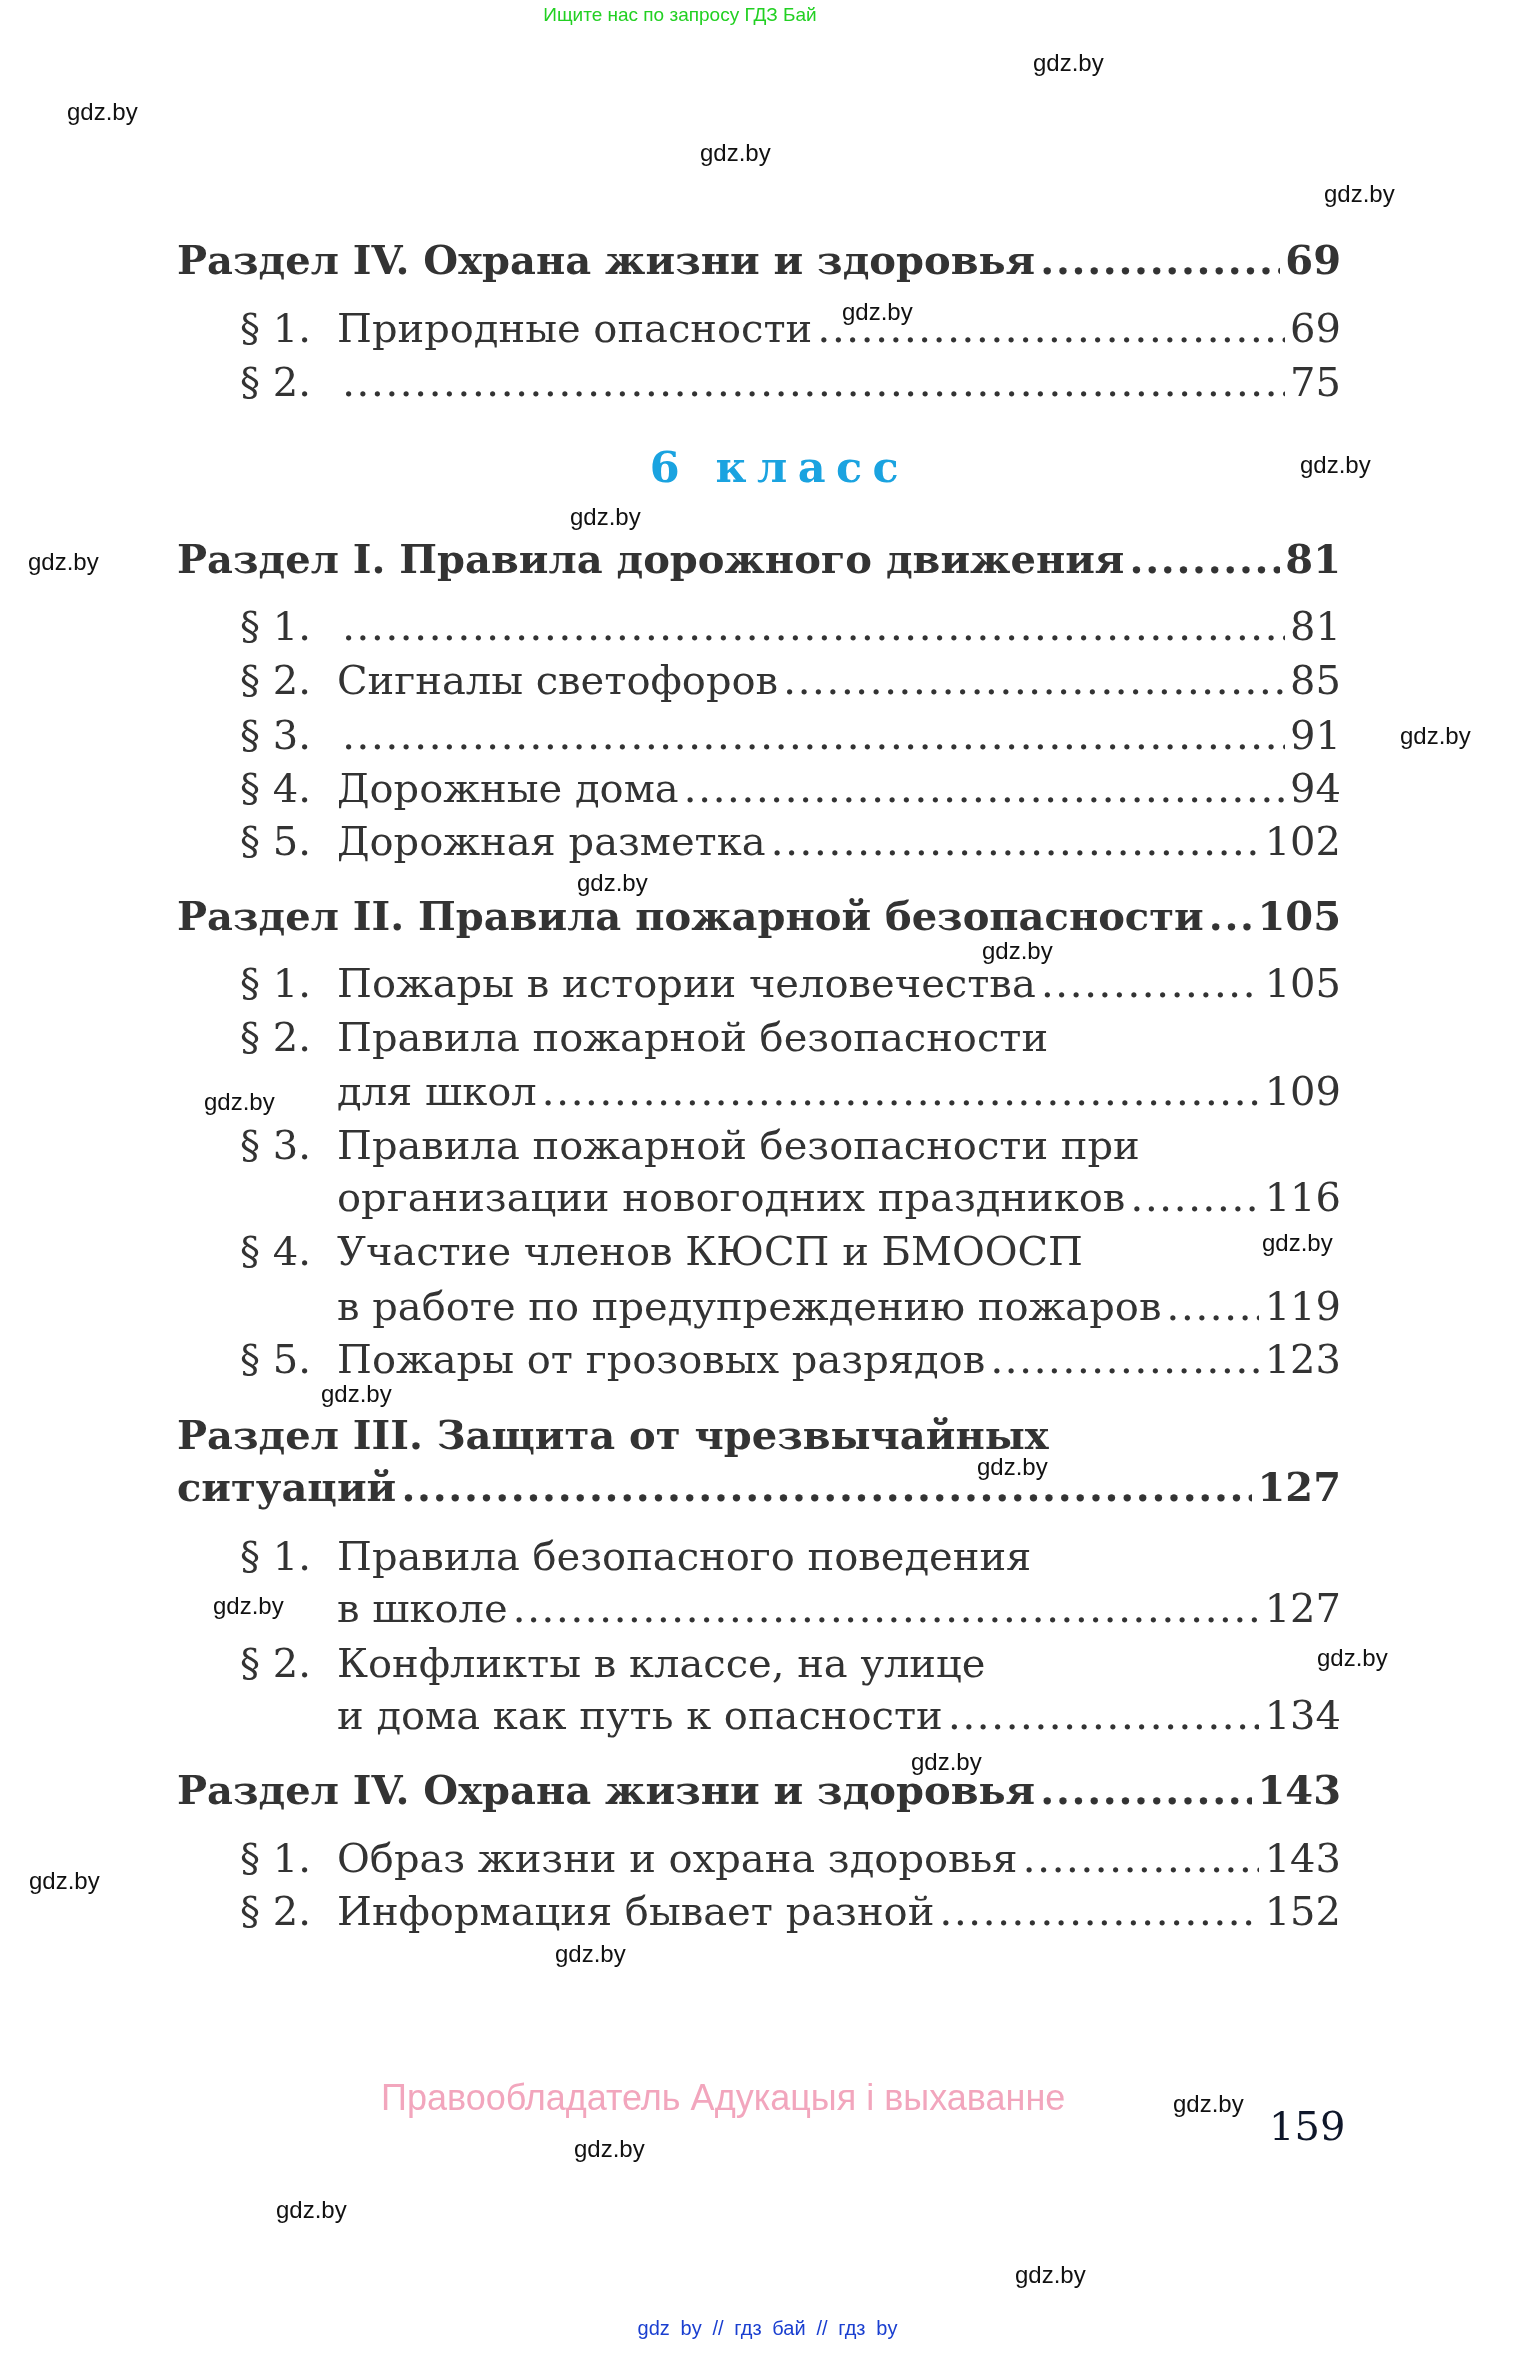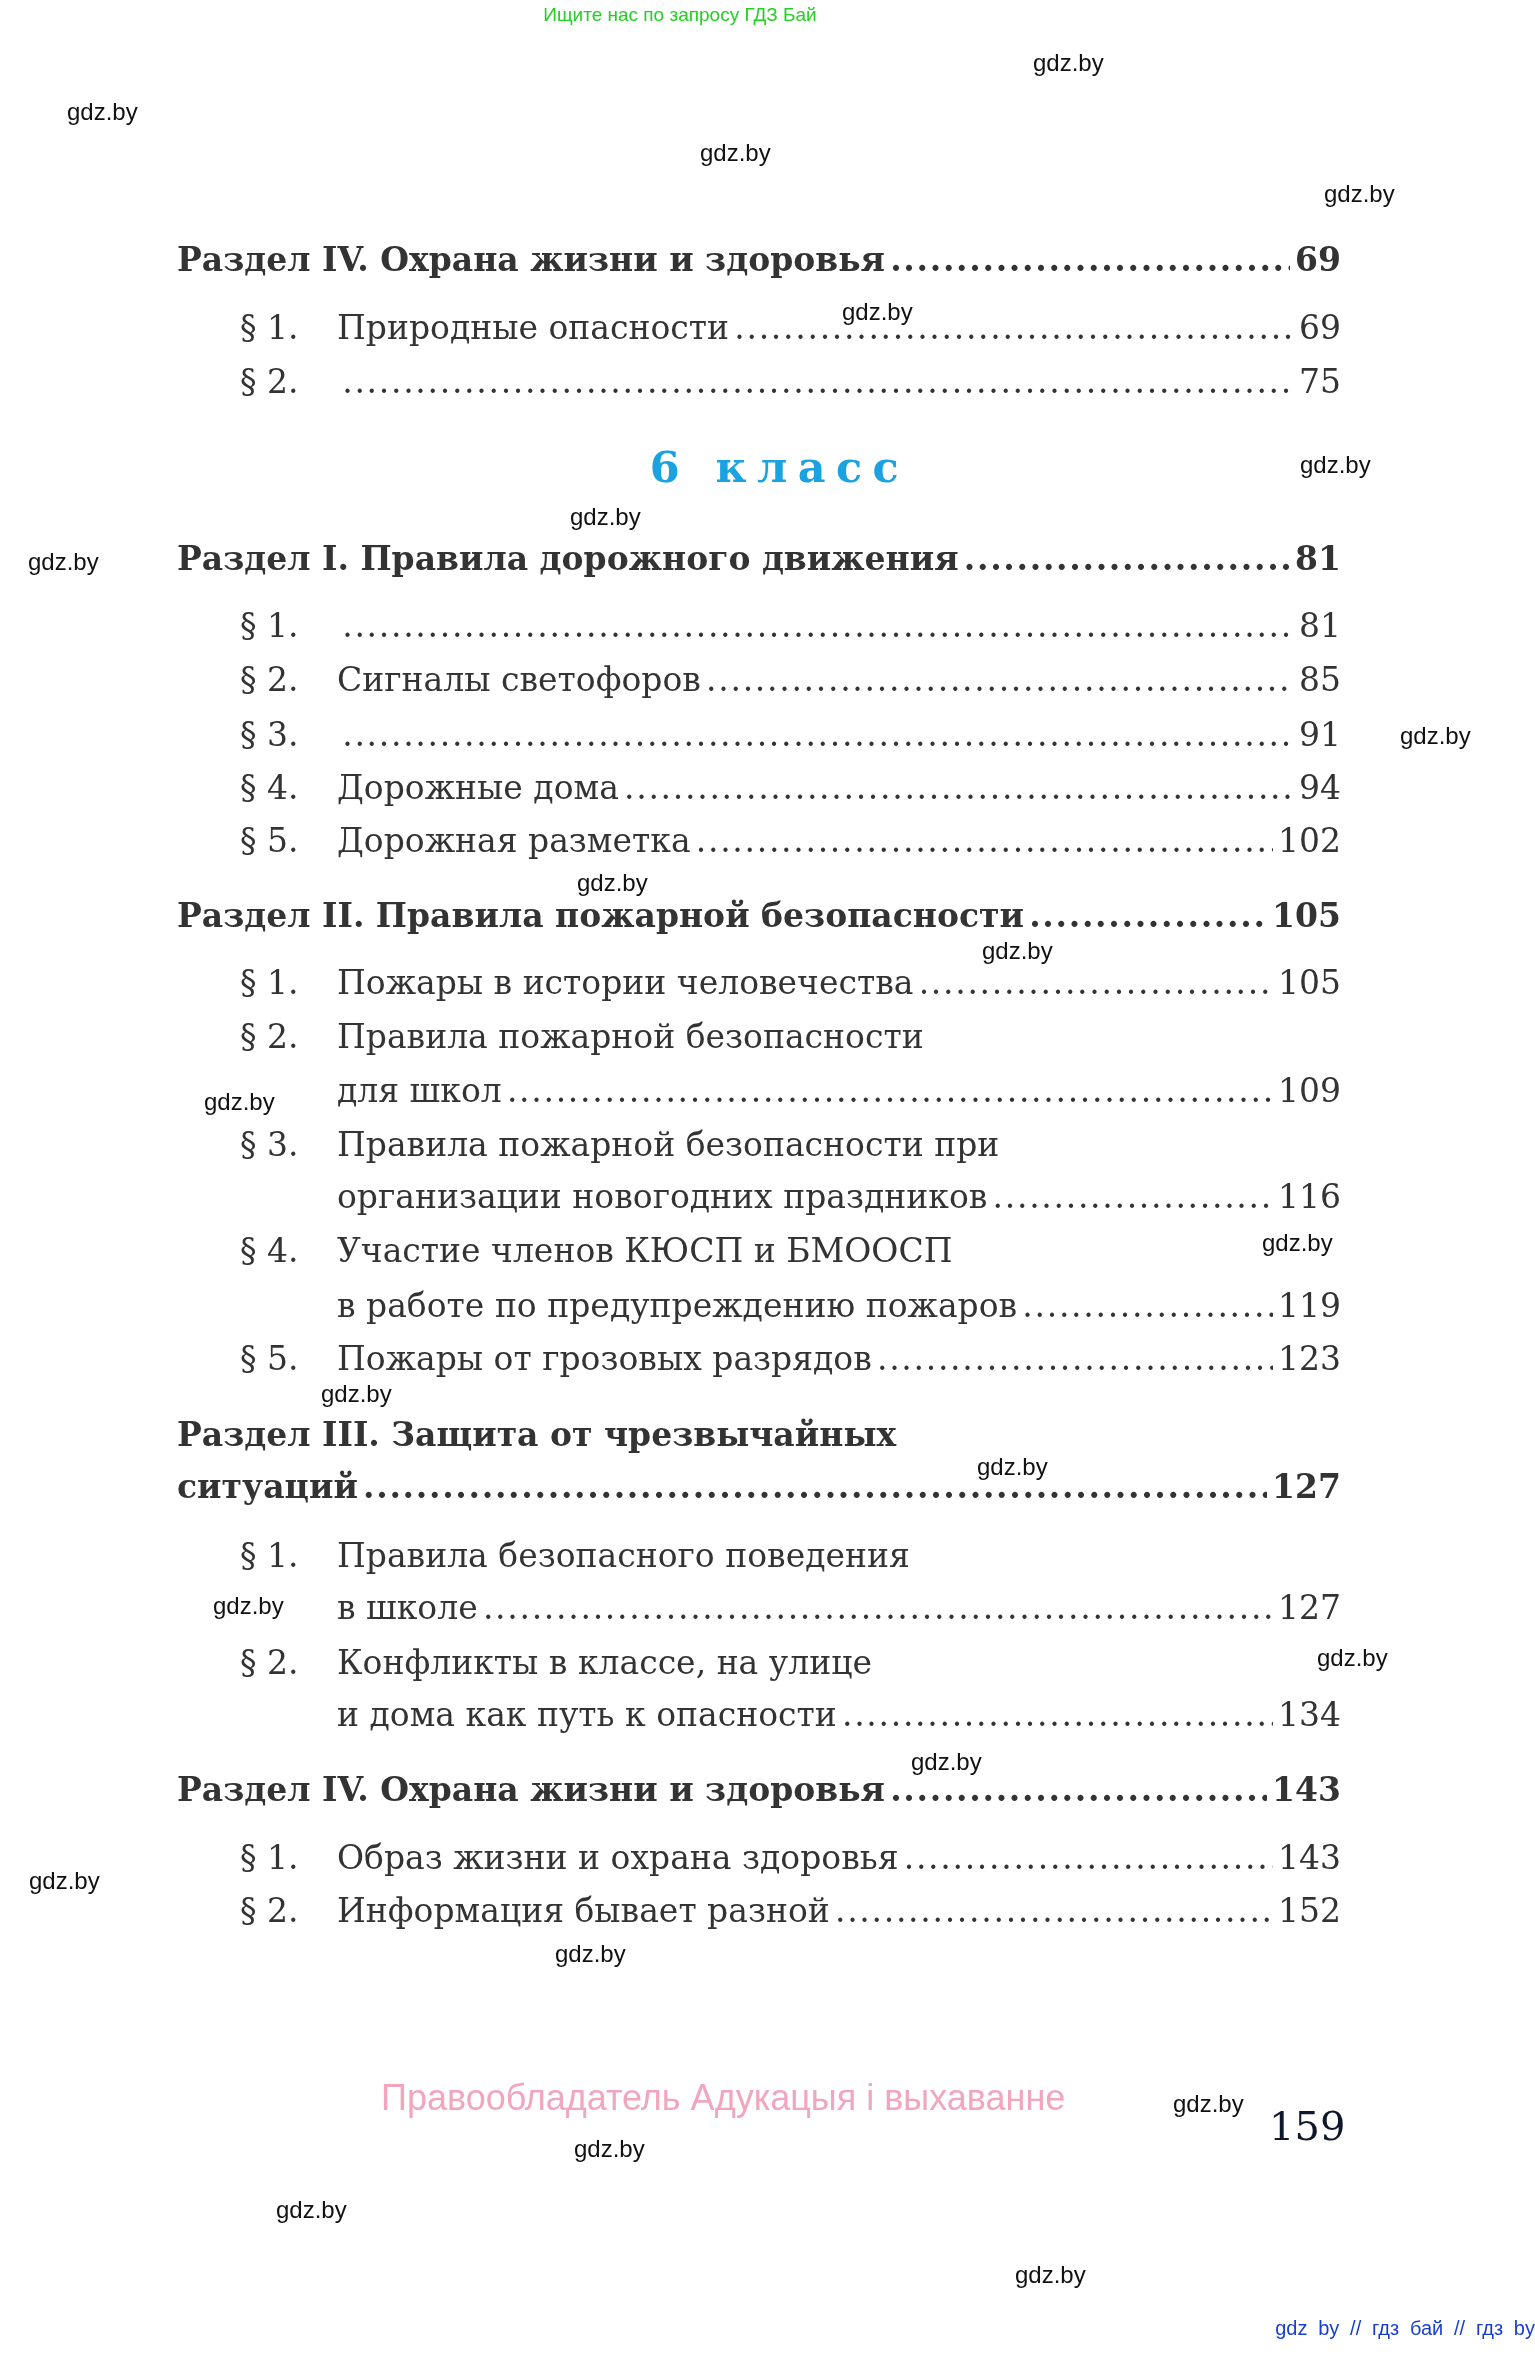--- a/index.html
+++ b/index.html
@@ -1,30 +1,30 @@
 <!DOCTYPE html>
 <html style="font-size:14px"><head>
 <meta charset="utf-8">
 <style>
   html, body { margin:0; padding:0; background:#ffffff; }
   body { width:1535px; height:2377px; position:relative; overflow:hidden; font-family:"DejaVu Serif", serif; color:#333333; }
   .abs { position:absolute; }
   .top-note { left:0; width:1360px; top:3.5px; text-align:center; font-family:"Liberation Sans", sans-serif; font-size:19px; color:#22d022; }
   .wm { font-family:"Liberation Sans", sans-serif; font-size:24px; color:#111; white-space:nowrap; }
-  .toc-line { position:absolute; left:0; width:1341px; height:52px; display:flex; align-items:baseline; font-size:33px; line-height:52px; white-space:nowrap; }
+  .toc-line { position:absolute; left:0; width:1341px; height:52px; display:flex; align-items:baseline; font-size:40px; line-height:52px; white-space:nowrap; }
   .toc-line.section { font-weight:bold; }
   .toc-line .lbl { flex:0 0 auto; }
   .toc-line .dots { flex:1 1 auto; overflow:hidden; margin:0 5.2px; letter-spacing:1.7px; }
   .toc-line .dots::after { content:"........................................................................................................................................................................................"; }
   .toc-line .pg { flex:0 0 auto; }
   .toc-line .num { display:inline-block; width:97px; }
   .grade { left:0; width:1535px; top:442px; text-align:center; font-weight:bold; font-size:43px; color:#1aa3e0; letter-spacing:10.4px;margin-left:12px; }
   .rights { left:381px; top:2062px; font-family:"Liberation Sans", sans-serif; font-size:36px; color:#f2a6bd; white-space:nowrap;margin-top:15px; }
   .pagenum { left:1269px; top:2067px; font-size:40px; color:#0f172a;margin-top:36px; }
-  .bottom-links { left:0; width:1535px; top:2317px; text-align:right; font-family:"Liberation Sans", sans-serif; font-size:20px; color:#1a3fd0; word-spacing:5.2px; }
+  .bottom-links { left:0; width:1535px; top:2317px; text-align:center; font-family:"Liberation Sans", sans-serif; font-size:20px; color:#1a3fd0; word-spacing:5.2px; }
 </style>
 </head>
 <body>
 
 <div class="abs top-note">Ищите нас по запросу ГДЗ Бай</div>
 
 <span class="abs wm" style="left:1033px;top:49px">gdz.by</span>
 <span class="abs wm" style="left:67px;top:98px">gdz.by</span>
 <span class="abs wm" style="left:700px;top:139px">gdz.by</span>
 <span class="abs wm" style="left:1324px;top:180px">gdz.by</span>

